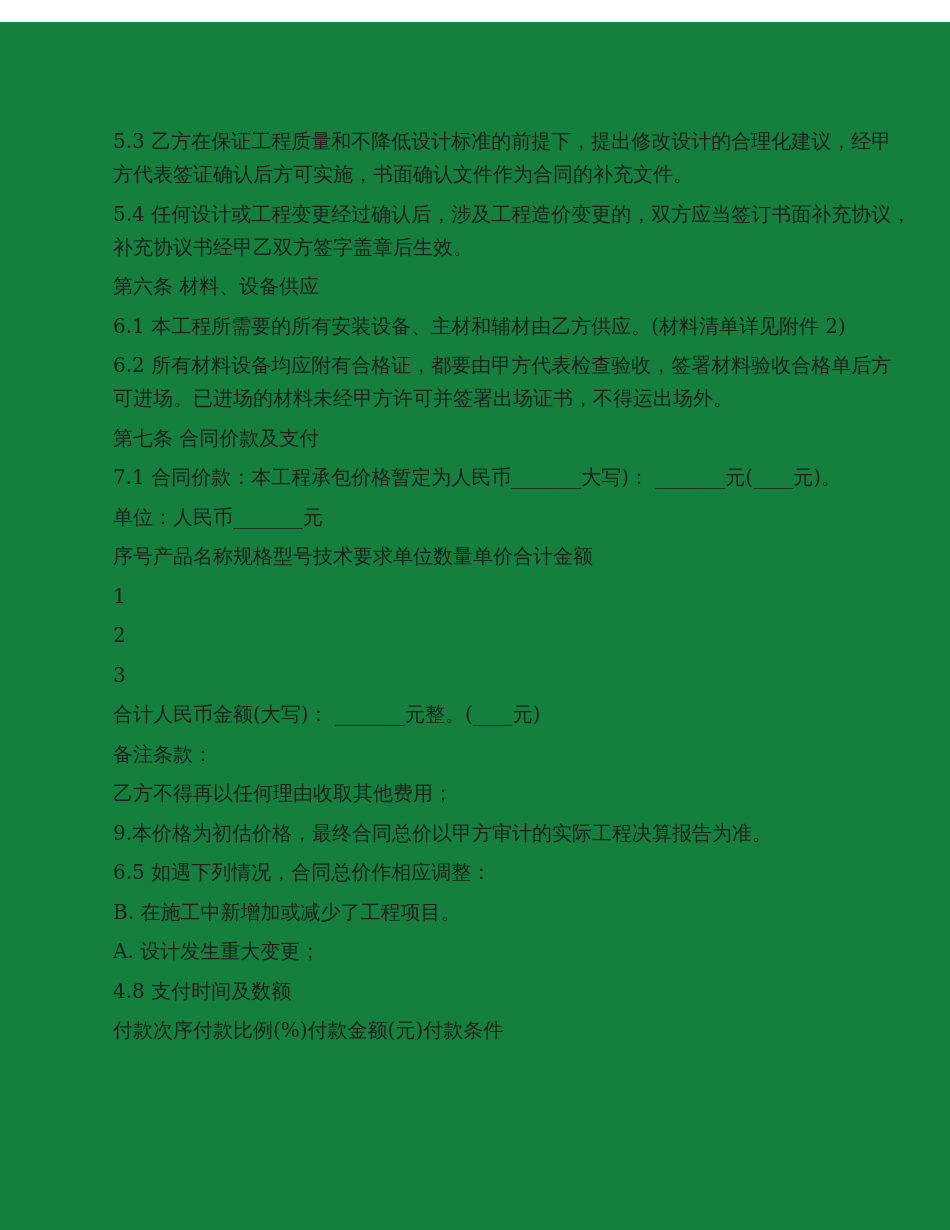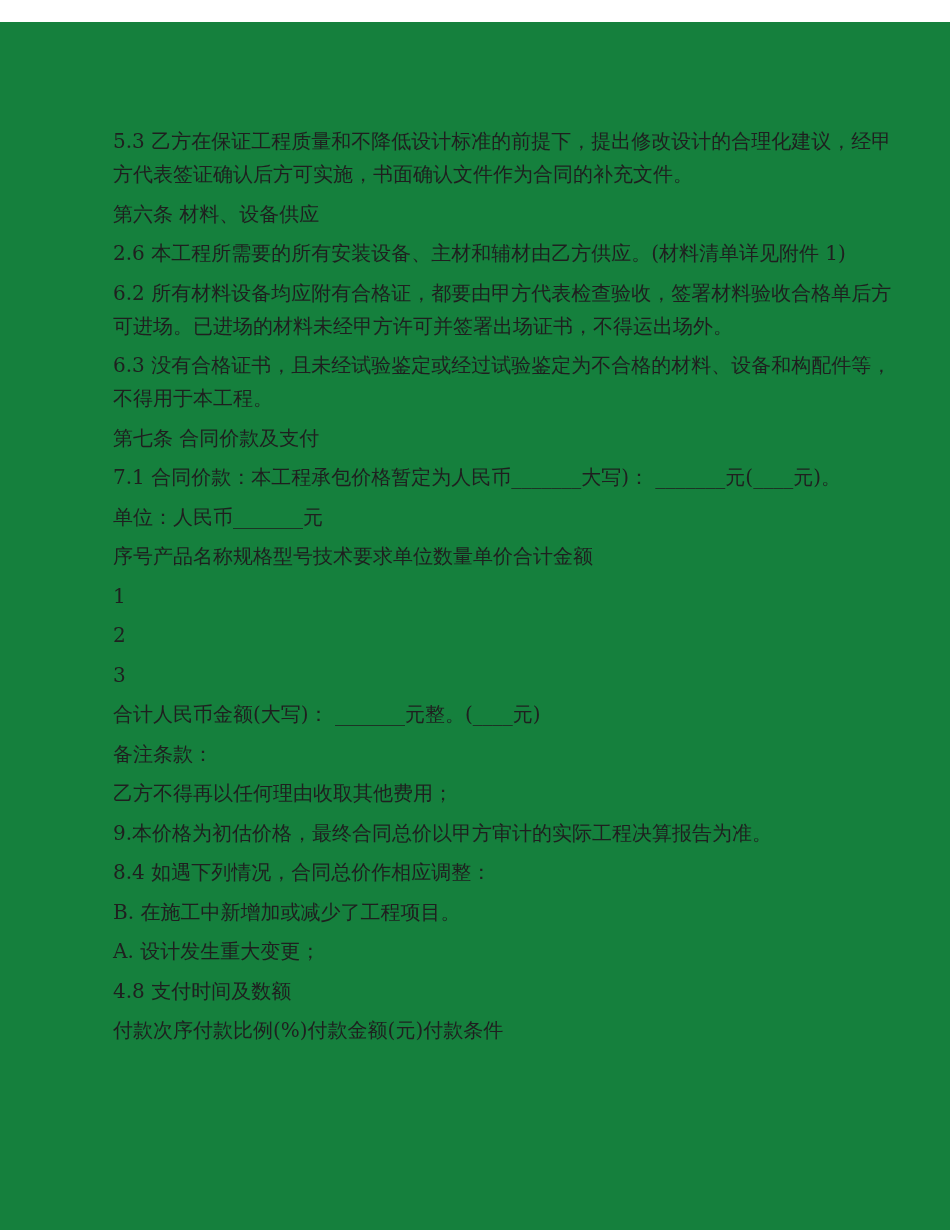--- a/index.html
+++ b/index.html
@@ -36,38 +36,38 @@
 </head>
 <body>
 
 <div class="page">
 
   <div class="para">
     <div class="line">5.3 乙方在保证工程质量和不降低设计标准的前提下，提出修改设计的合理化建议，经甲</div>
     <div class="line">方代表签证确认后方可实施，书面确认文件作为合同的补充文件。</div>
   </div>
 
+  <div class="para">
+    <div class="line">5.4 任何设计或工程变更经过确认后，涉及工程造价变更的，双方应当签订书面补充协议，</div>
+    <div class="line">补充协议书经甲乙双方签字盖章后生效。</div>
+  </div>
 
   <div class="para">
     <div class="line">第六条 材料、设备供应</div>
   </div>
 
   <div class="para">
-    <div class="line">2.6 本工程所需要的所有安装设备、主材和辅材由乙方供应。(材料清单详见附件 1)</div>
+    <div class="line">6.1 本工程所需要的所有安装设备、主材和辅材由乙方供应。(材料清单详见附件 2)</div>
   </div>
 
   <div class="para">
     <div class="line">6.2 所有材料设备均应附有合格证，都要由甲方代表检查验收，签署材料验收合格单后方</div>
     <div class="line">可进场。已进场的材料未经甲方许可并签署出场证书，不得运出场外。</div>
   </div>
 
-  <div class="para">
-    <div class="line">6.3 没有合格证书，且未经试验鉴定或经过试验鉴定为不合格的材料、设备和构配件等，</div>
-    <div class="line">不得用于本工程。</div>
-  </div>
 
   <div class="para">
     <div class="line">第七条 合同价款及支付</div>
   </div>
 
   <div class="para">
     <div class="line">7.1 合同价款：本工程承包价格暂定为人民币_______大写)： _______元(____元)。</div>
   </div>
 
   <div class="para">
@@ -100,21 +100,21 @@
 
   <div class="para">
     <div class="line">乙方不得再以任何理由收取其他费用；</div>
   </div>
 
   <div class="para">
     <div class="line">9.本价格为初估价格，最终合同总价以甲方审计的实际工程决算报告为准。</div>
   </div>
 
   <div class="para">
-    <div class="line">8.4 如遇下列情况，合同总价作相应调整：</div>
+    <div class="line">6.5 如遇下列情况，合同总价作相应调整：</div>
   </div>
 
   <div class="para">
     <div class="line">B. 在施工中新增加或减少了工程项目。</div>
   </div>
 
   <div class="para">
     <div class="line">A. 设计发生重大变更；</div>
   </div>
 

